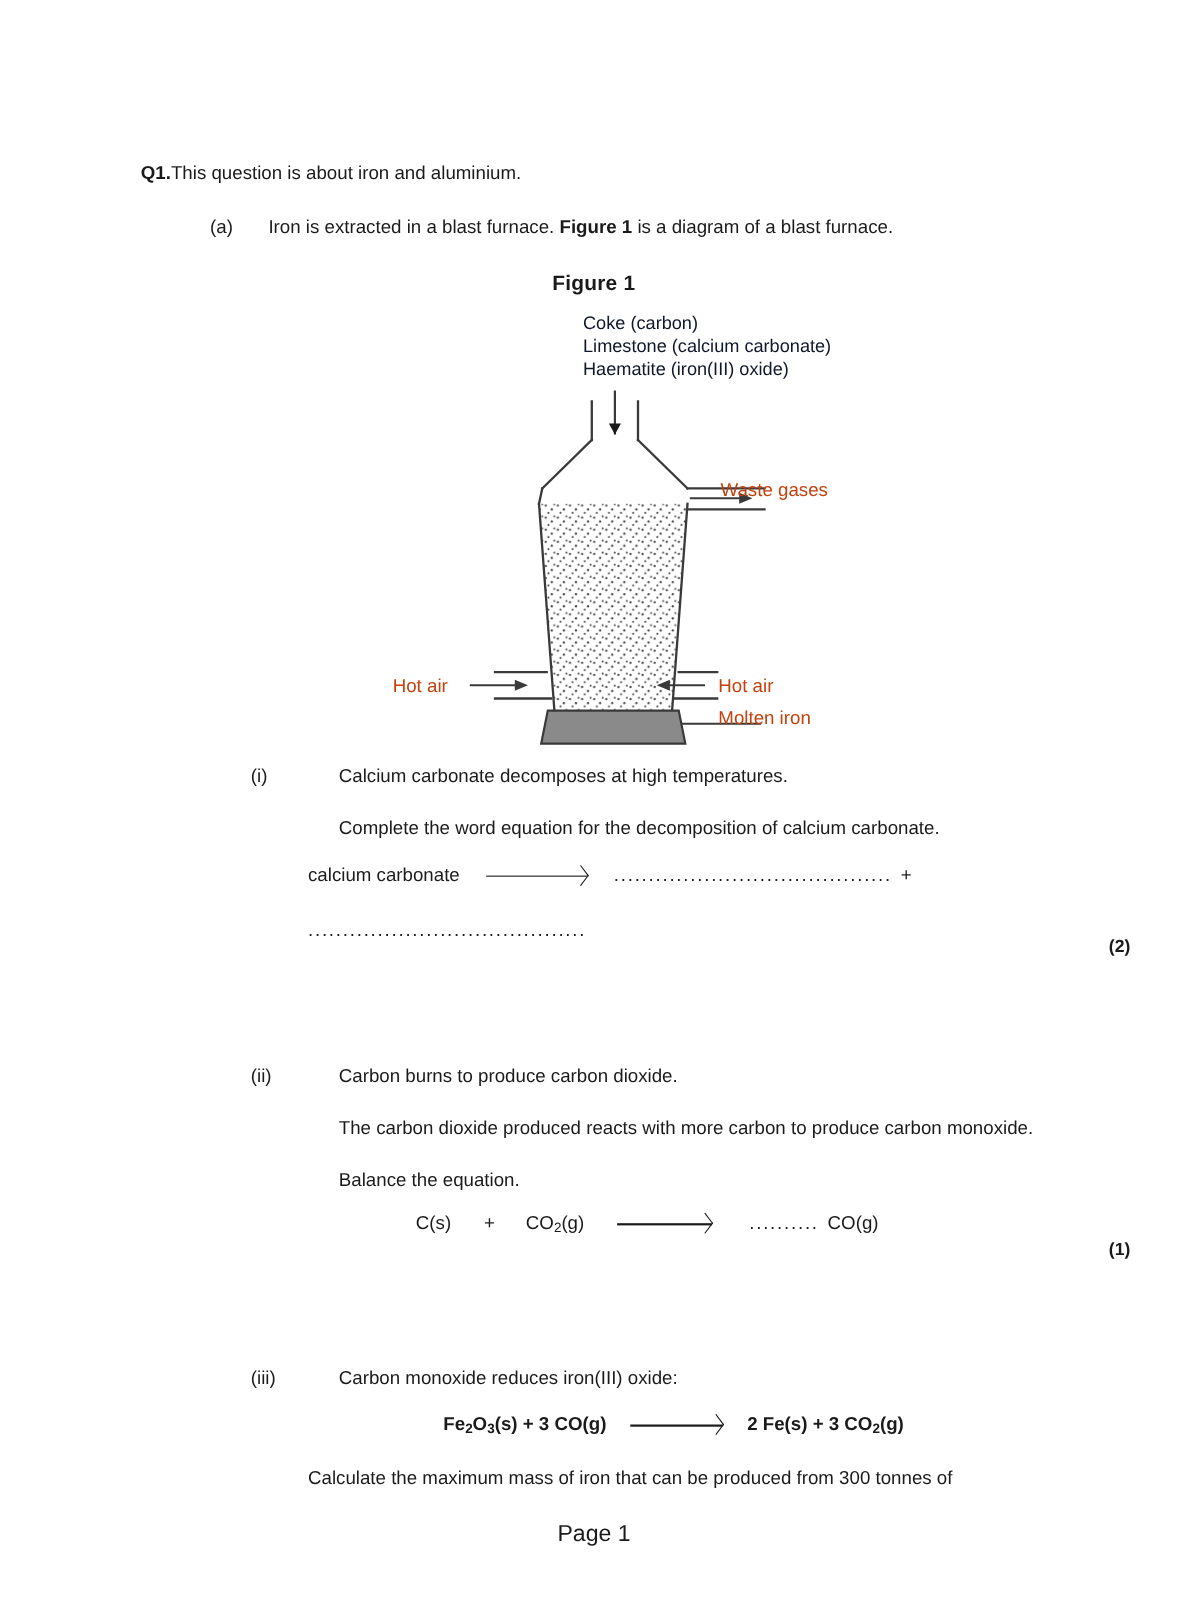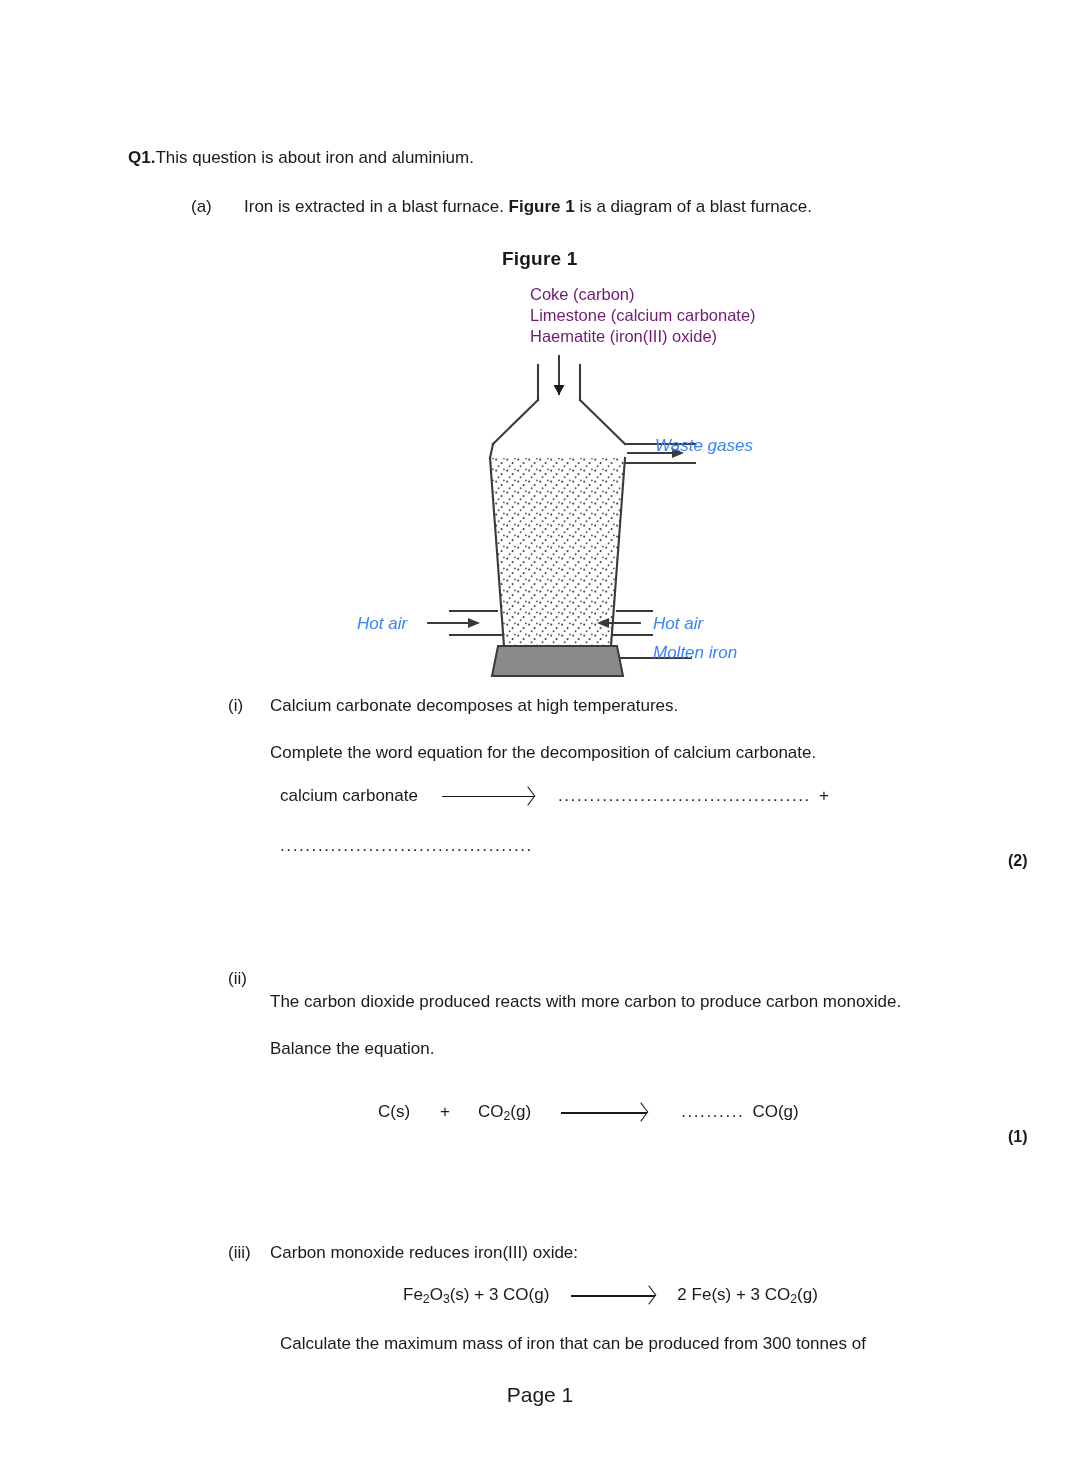--- a/index.html
+++ b/index.html
@@ -63,52 +63,51 @@
     font-weight: bold;
     color: #1a1a1a;
     letter-spacing: .2px;
   }
   .charge-list {
     position: absolute;
     left: 190px;
     top: 36px;
     font-size: 16.5px;
     line-height: 21px;
-    color: #701a75;
+    color: #0f172a;
     white-space: nowrap;
   }
   .fig-svg {
     position: absolute;
     left: 0;
     top: 0;
   }
   .fig-lbl {
     position: absolute;
     font-size: 17px;
-    color: #3b82f6;
-    white-space: nowrap;
-    font-style: italic;
+    color: #c2410c;
+    white-space: nowrap;
   }
   .lbl-waste  { left: 315px; top: 188px; }
   .lbl-hotair-l { left: 17px;  top: 366px; }
   .lbl-hotair-r { left: 313px; top: 366px; }
   .lbl-molten { left: 313px; top: 395px; }
 
   
   .sub {
     position: absolute;
     font-size: 17px;
     line-height: 24px;
     white-space: nowrap;
   }
   .sub .lbl {
     position: absolute;
     left: 0;
   }
-  .sub .body { margin-left: 42px; display: block; }
+  .sub .body { margin-left: 80px; display: block; }
 
   .blk-i   { left: 228px; top: 694px; }
   .blk-ii  { left: 228px; top: 967px; }
   .blk-iii { left: 228px; top: 1241px; }
 
   .line2 { margin-top: 23px; }
 
   
   .dots {
     letter-spacing: 1.6px;
@@ -119,21 +118,21 @@
   .eqrow {
     position: absolute;
     font-size: 17px;
     white-space: nowrap;
     display: flex;
     align-items: center;
   }
   .eq-word   { left: 280px; top: 786px; }
   .eq-tail   { left: 280px; top: 836px; }
   .eq-balance{ left: 378px; top: 1102px; }
-  .eq-redox  { left: 403px; top: 1285px; }
+  .eq-redox  { left: 403px; top: 1285px; font-weight: bold; }
   .eq-calc   { left: 280px; top: 1334px; text-align: center; }
 
   .sp { display: inline-block; }
 
   
   .arrow {
     display: inline-block;
     position: relative;
     height: 14px;
     vertical-align: middle;
@@ -284,20 +283,21 @@
   </div>
 
   <div class="eqrow eq-tail">
     <span class="dots">........................................</span>
   </div>
 
   <div class="mark mark-2">(2)</div>
 
   <div class="sub blk-ii">
     <span class="lbl">(ii)</span>
+    <span class="body">Carbon burns to produce carbon dioxide.</span>
     <span class="body line2">The carbon dioxide produced reacts with more carbon to produce carbon monoxide.</span>
     <span class="body line2">Balance the equation.</span>
   </div>
 
   <div class="eqrow eq-balance">
     <span>C(s)</span>
     <span class="sp" style="width:30px"></span>
     <span>+</span>
     <span class="sp" style="width:28px"></span>
     <span><span>CO</span><sub>2</sub><span>(g)</span></span>

